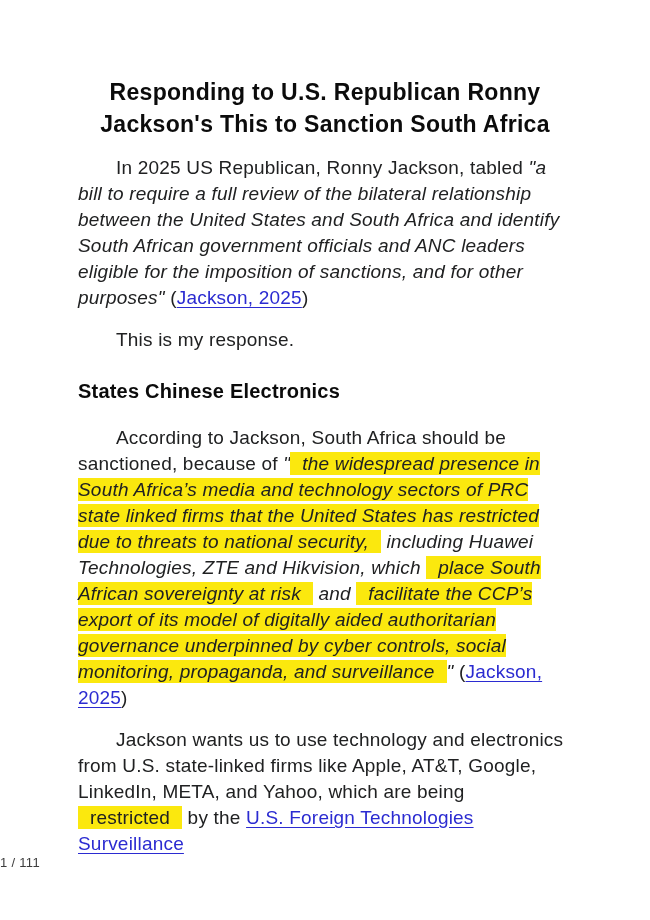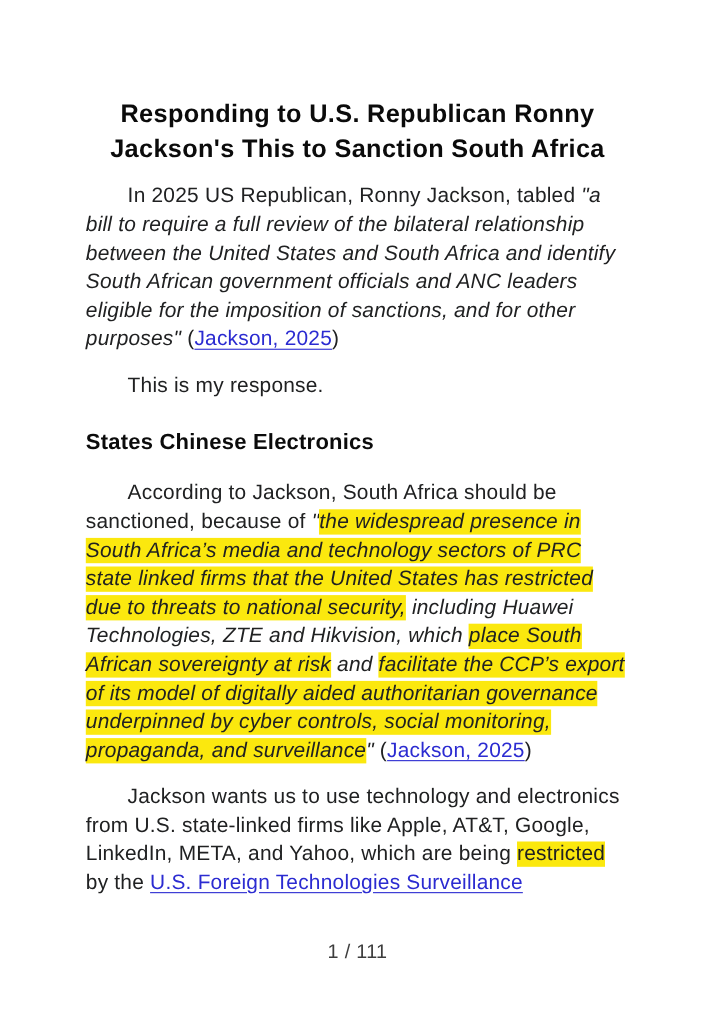--- a/index.html
+++ b/index.html
@@ -22,21 +22,21 @@
     position: relative;
     width: 650px;
     height: 920px;
     background: var(--background);
     overflow: hidden;
   }
   .content {
     position: absolute;
     left: 78px;
     right: 78px;
-    top: 87px;
+    top: 76px;
   }
   h1.doc-title {
     margin: 0 0 15px 0;
     font-size: 23px;
     line-height: 32px;
     font-weight: bold;
     letter-spacing: 0.3px;
     text-align: center;
     color: var(--heading);
   }
@@ -50,34 +50,33 @@
   }
   h2.section {
     margin: 24px 0 20px 0;
     font-size: 20px;
     line-height: 28px;
     font-weight: bold;
     letter-spacing: 0.2px;
     color: var(--heading);
   }
   .it { font-style: italic; }
-  .hl { background: var(--highlight); padding: 1px 0; }
+  .hl { background: var(--highlight); padding: 1px 12px; }
   .lnk {
     color: var(--link);
     text-decoration: underline;
     text-underline-offset: 3px;
     cursor: pointer;
   }
   .footer {
     position: absolute;
     top: 855px;
     left: 0;
     right: 0;
-    text-align: center;
-    font-size: 18px;
+    font-size: 13px;
     letter-spacing: 0.3px;
     color: #3d3d3d;
   }
 </style>
 </head>
 <body>
 
 <div class="page">
   <div class="content">
     <h1 class="doc-title">

